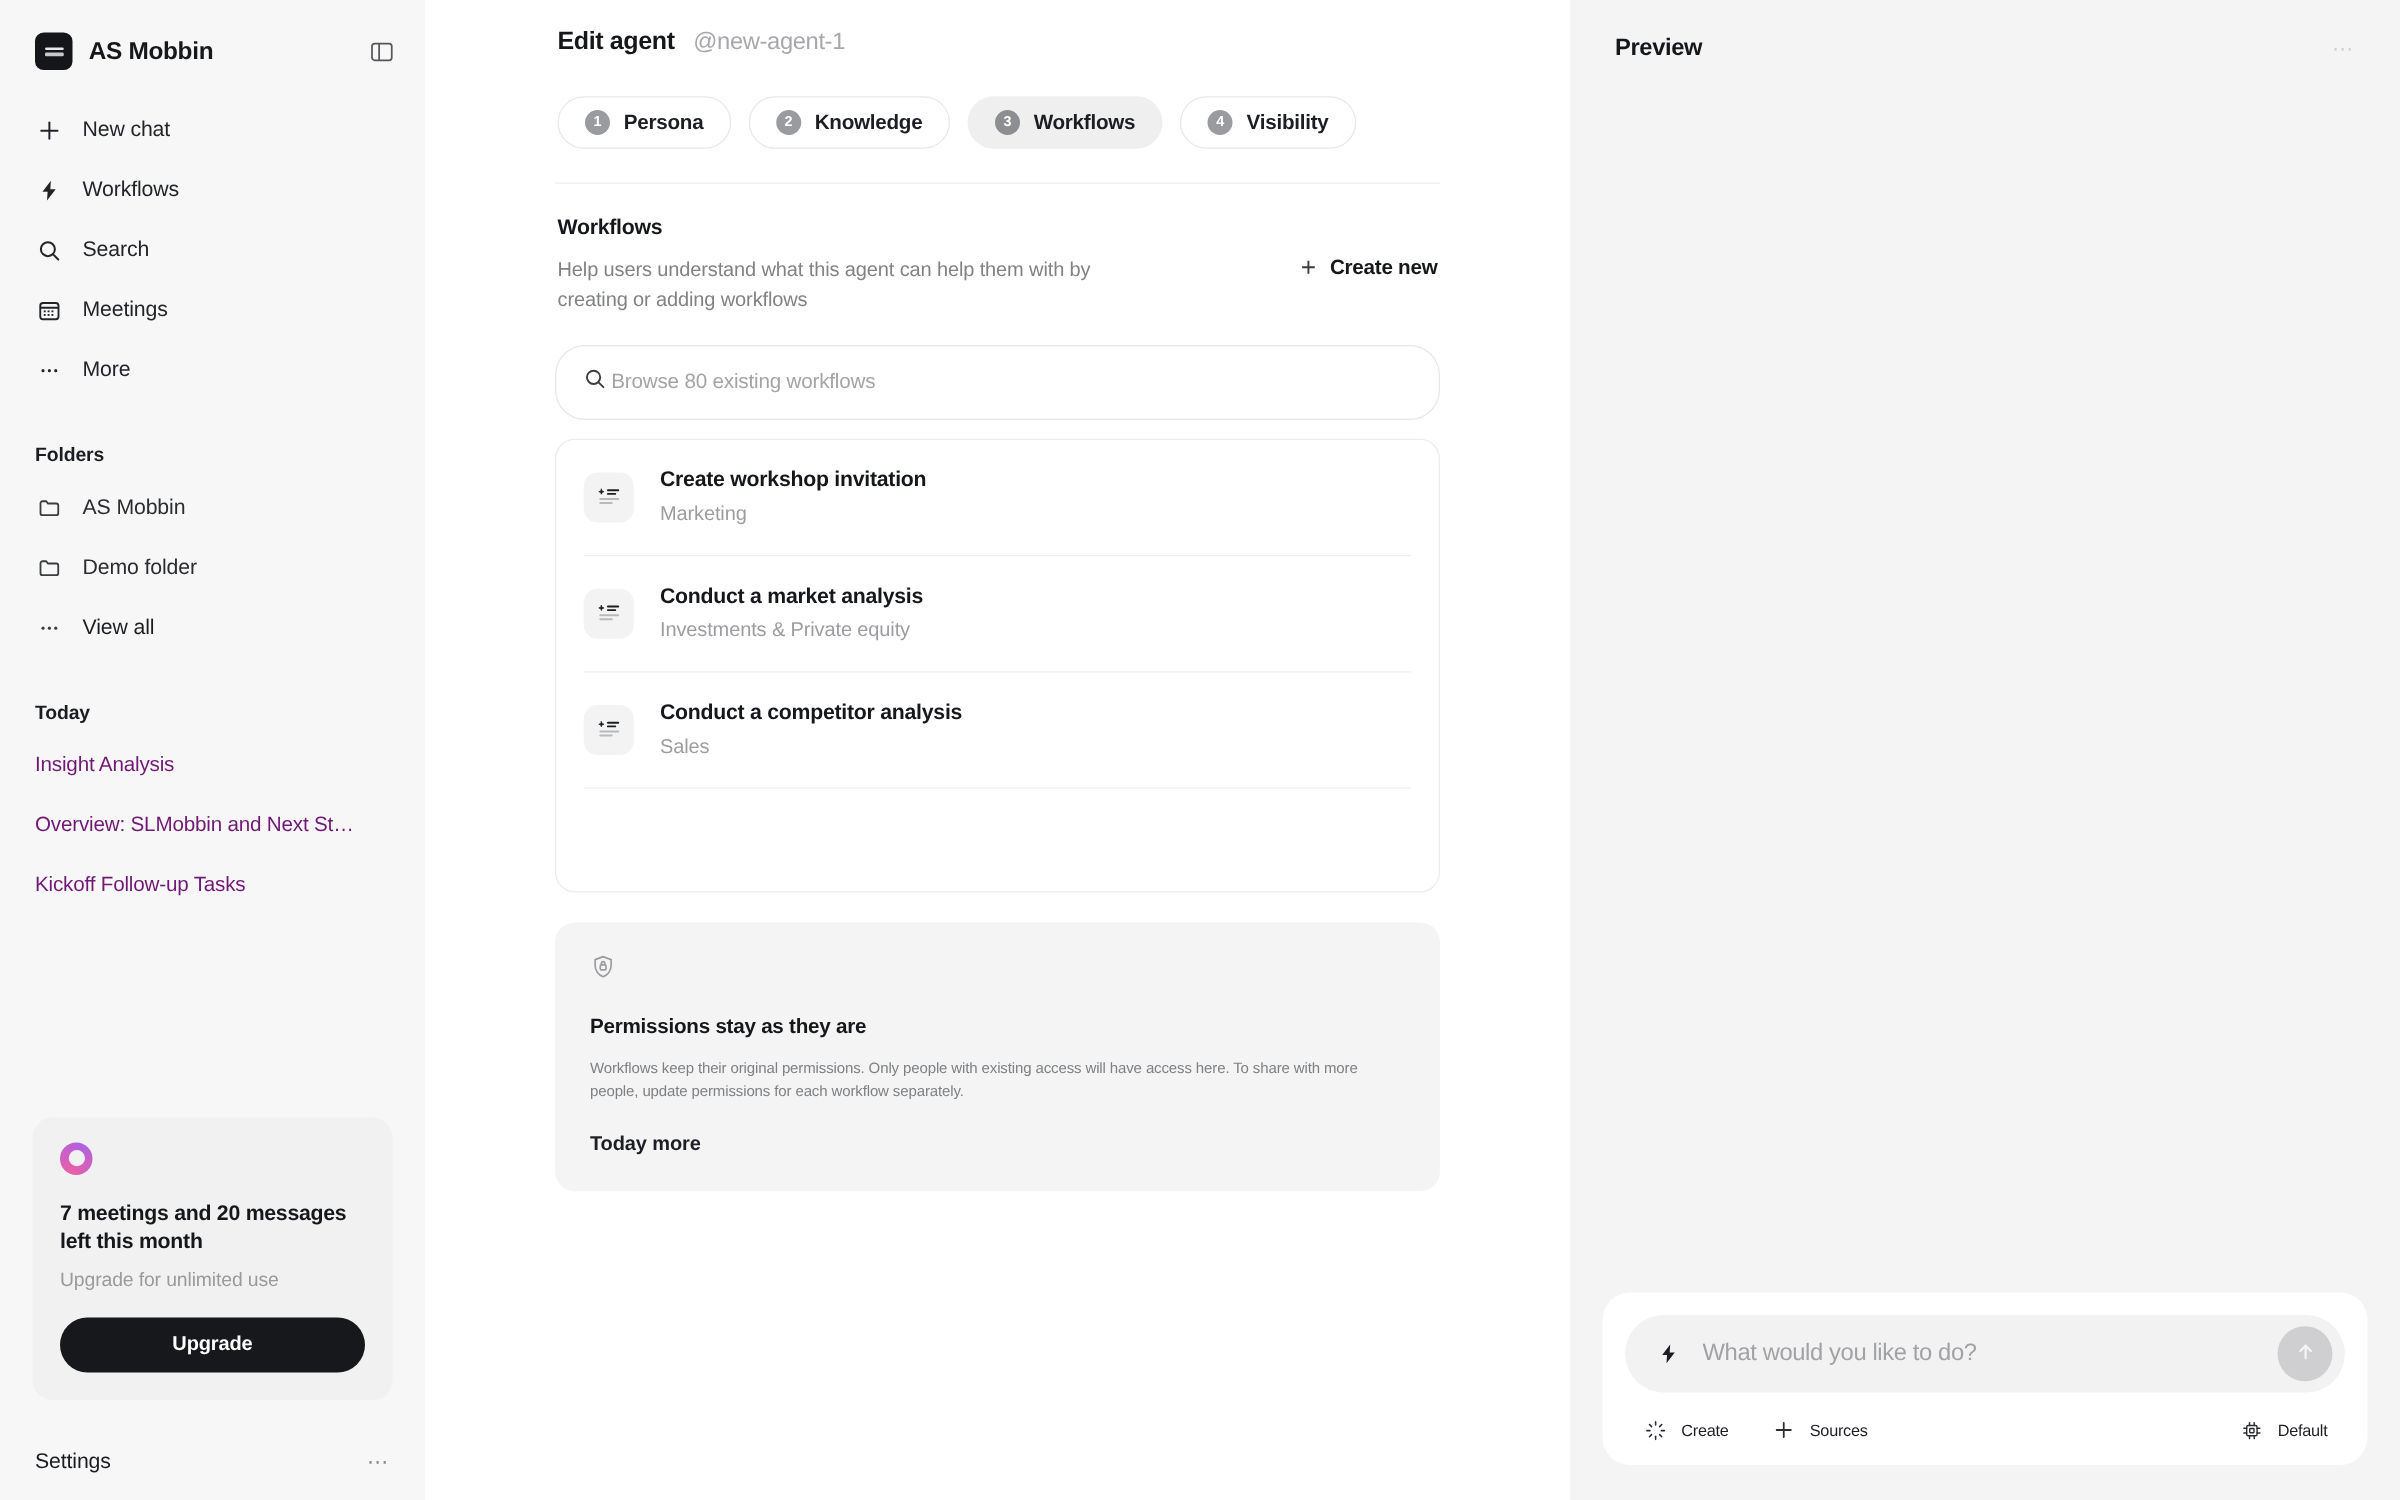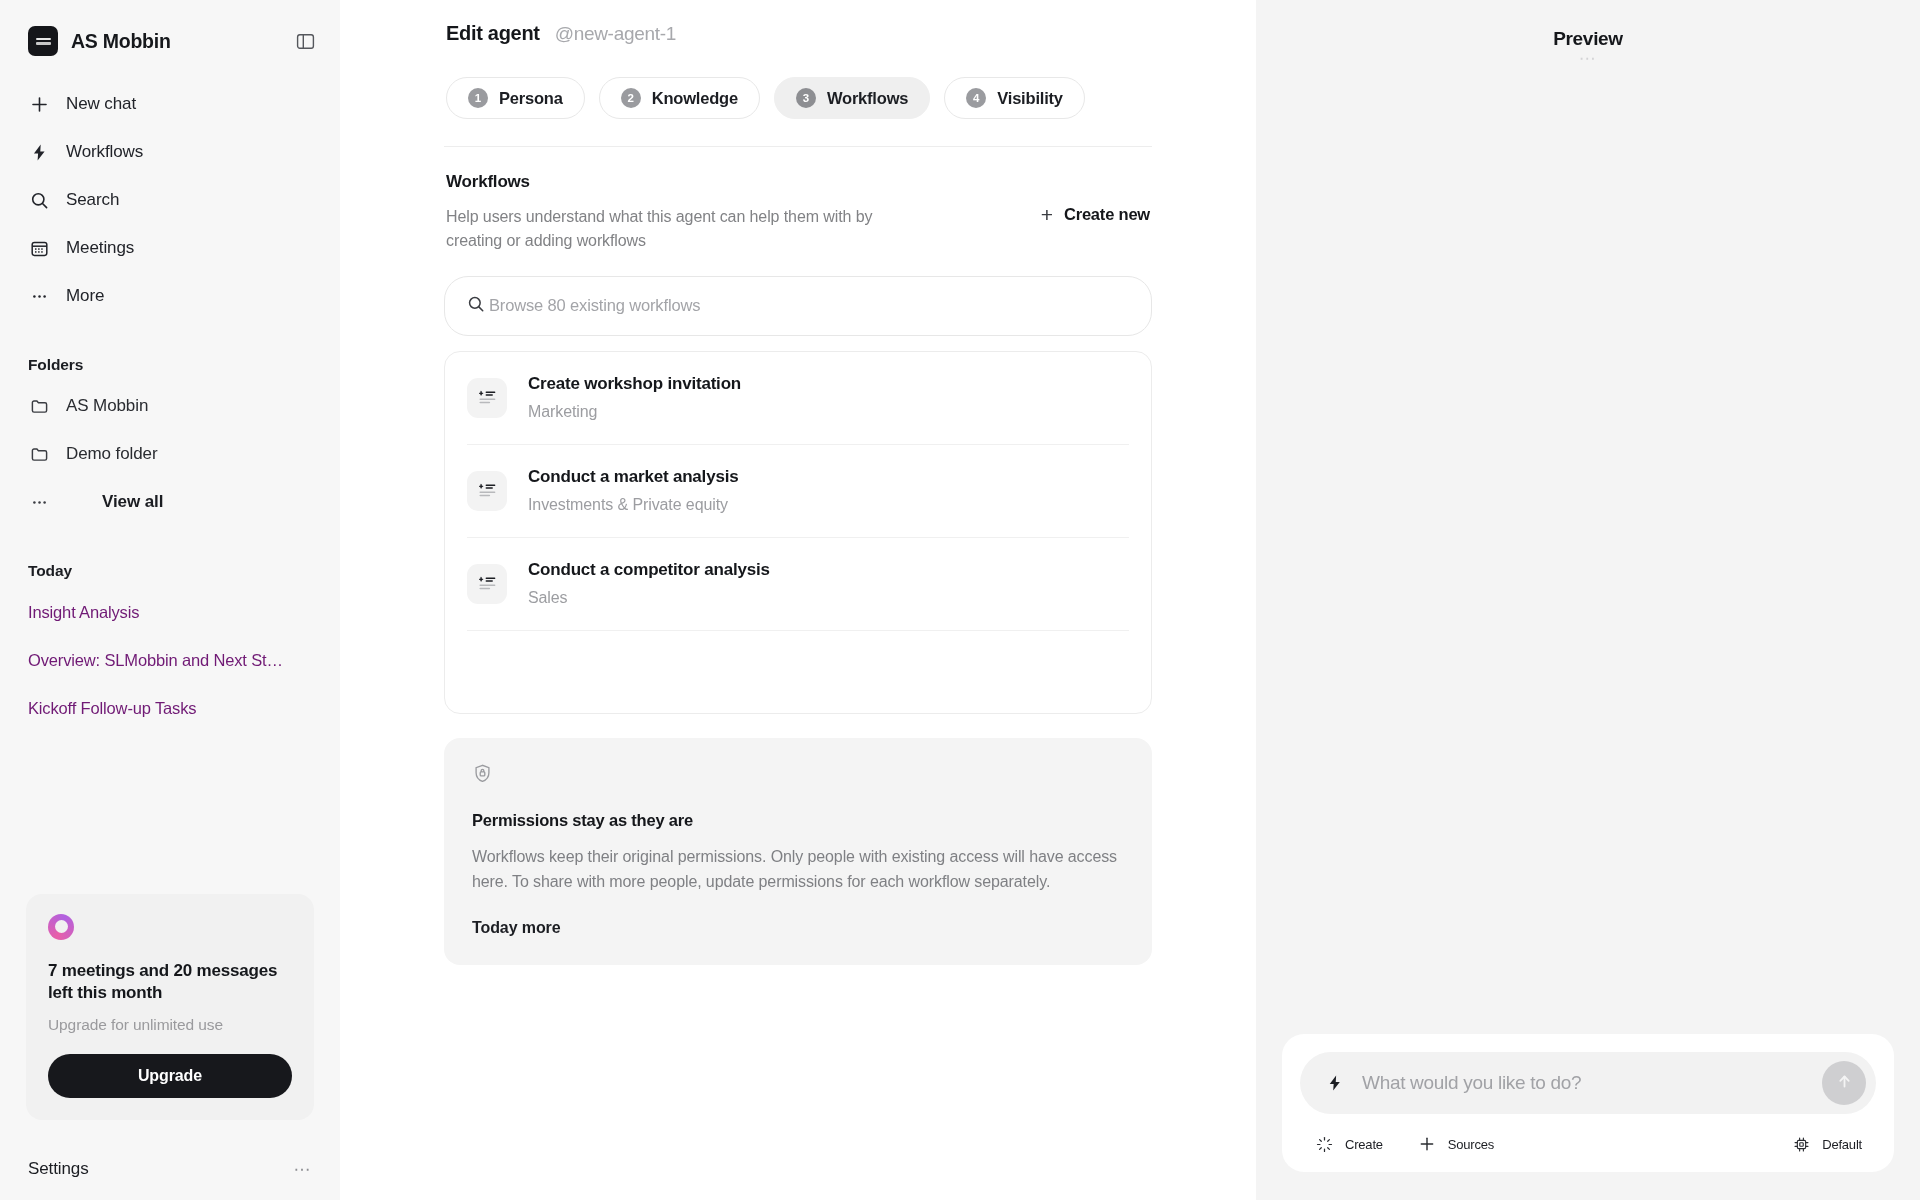--- a/index.html
+++ b/index.html
@@ -51,21 +51,21 @@
   .sec-title {
     font-size:15.5px; font-weight:700; color:#1b1d22;
     padding:0 28px; margin-top:36px; margin-bottom:8px; letter-spacing:-.1px;
   }
   .folder-item {
     display:flex; align-items:center; gap:16px;
     height:48px; padding:0 28px; cursor:pointer;
   }
   .folder-ico { width:22px; height:22px; flex:0 0 22px; display:flex; align-items:center; justify-content:center; color:#3a3c42; }
   .folder-label { font-size:17px; color:#2a2c31; letter-spacing:-.1px; }
-  .folder-label.strong { font-weight:700; color:#1b1d22;margin-left:36px; }
+  .folder-label.strong { font-weight:400; color:#1b1d22; }
 
   .chat-item {
     font-size:16.5px; color:#701a75; letter-spacing:-.15px;
     padding:0 28px; height:48px; display:flex; align-items:center;
     cursor:pointer; white-space:nowrap; overflow:hidden;
   }
 
   .sb-spacer { flex:1 1 auto; }
 
   .upgrade-card {
@@ -155,42 +155,42 @@
     display:flex; align-items:center; justify-content:center;
   }
   .wf-name { font-size:17px; font-weight:600; color:#15171b; letter-spacing:-.2px; }
   .wf-cat { font-size:16px; color:#9c9da1; margin-top:9px; letter-spacing:-.1px; }
 
   .perm-card {
     margin-top:24px; background:#f4f4f4; border-radius:16px; padding:25px 28px 28px 28px;
   }
   .perm-ico { color:#9a9b9f; margin-bottom:23px; display:block; }
   .perm-title { font-size:16.5px; font-weight:700; color:#15171b; letter-spacing:-.2px; }
-  .perm-body { font-size:16px; color:#7f8084; line-height:1.6; margin-top:14px; letter-spacing:-.1px; }
+  .perm-body { font-size:12px; color:#7f8084; line-height:1.6; margin-top:14px; letter-spacing:-.1px; }
   .perm-link { font-size:16px; font-weight:600; color:#1c1e23; margin-top:24px; display:inline-block; cursor:pointer; letter-spacing:-.1px; }
 
   .actions { display:flex; justify-content:flex-end; align-items:center; gap:12px; margin-top:38px; padding-bottom:40px; }
   .saved-pill {
     display:flex; align-items:center; gap:11px; height:45px; padding:0 24px;
     border-radius:23px; background:#f4f4f4;
   }
   .dot-green { width:9px; height:9px; border-radius:50%; background:#2ec94a; }
   .saved-label { font-size:16.5px; font-weight:600; color:#8b8c90; letter-spacing:-.2px; }
   .continue-btn {
     height:45px; padding:0 28px; border:none; border-radius:23px;
     background:#17181c; color:#fff; font-size:16.5px; font-weight:700;
     font-family:inherit; cursor:pointer; letter-spacing:-.2px;
   }
 
   
   .preview {
     flex:1 1 auto; height:1200px; background:#f4f4f4;
     position:relative; display:flex; flex-direction:column;
   }
-  .pv-head { display:flex; align-items:center; justify-content:space-between; padding:28px 36px 0 36px;flex-direction:column; }
+  .pv-head { display:flex; align-items:center; justify-content:space-between; padding:28px 36px 0 36px; }
   .pv-title { font-size:19px; font-weight:700; color:#15171b; letter-spacing:-.3px; }
   .pv-dots { color:#d3d3d5; font-size:17px; line-height:1; letter-spacing:1.5px; cursor:pointer; }
   .pv-body { flex:1 1 auto; }
 
   .composer {
     margin:0 26px 28px 26px; background:#ffffff; border-radius:22px;
     padding:18px 18px 14px 18px;
   }
   .composer-field {
     height:62px; background:#f2f2f2; border-radius:31px;

